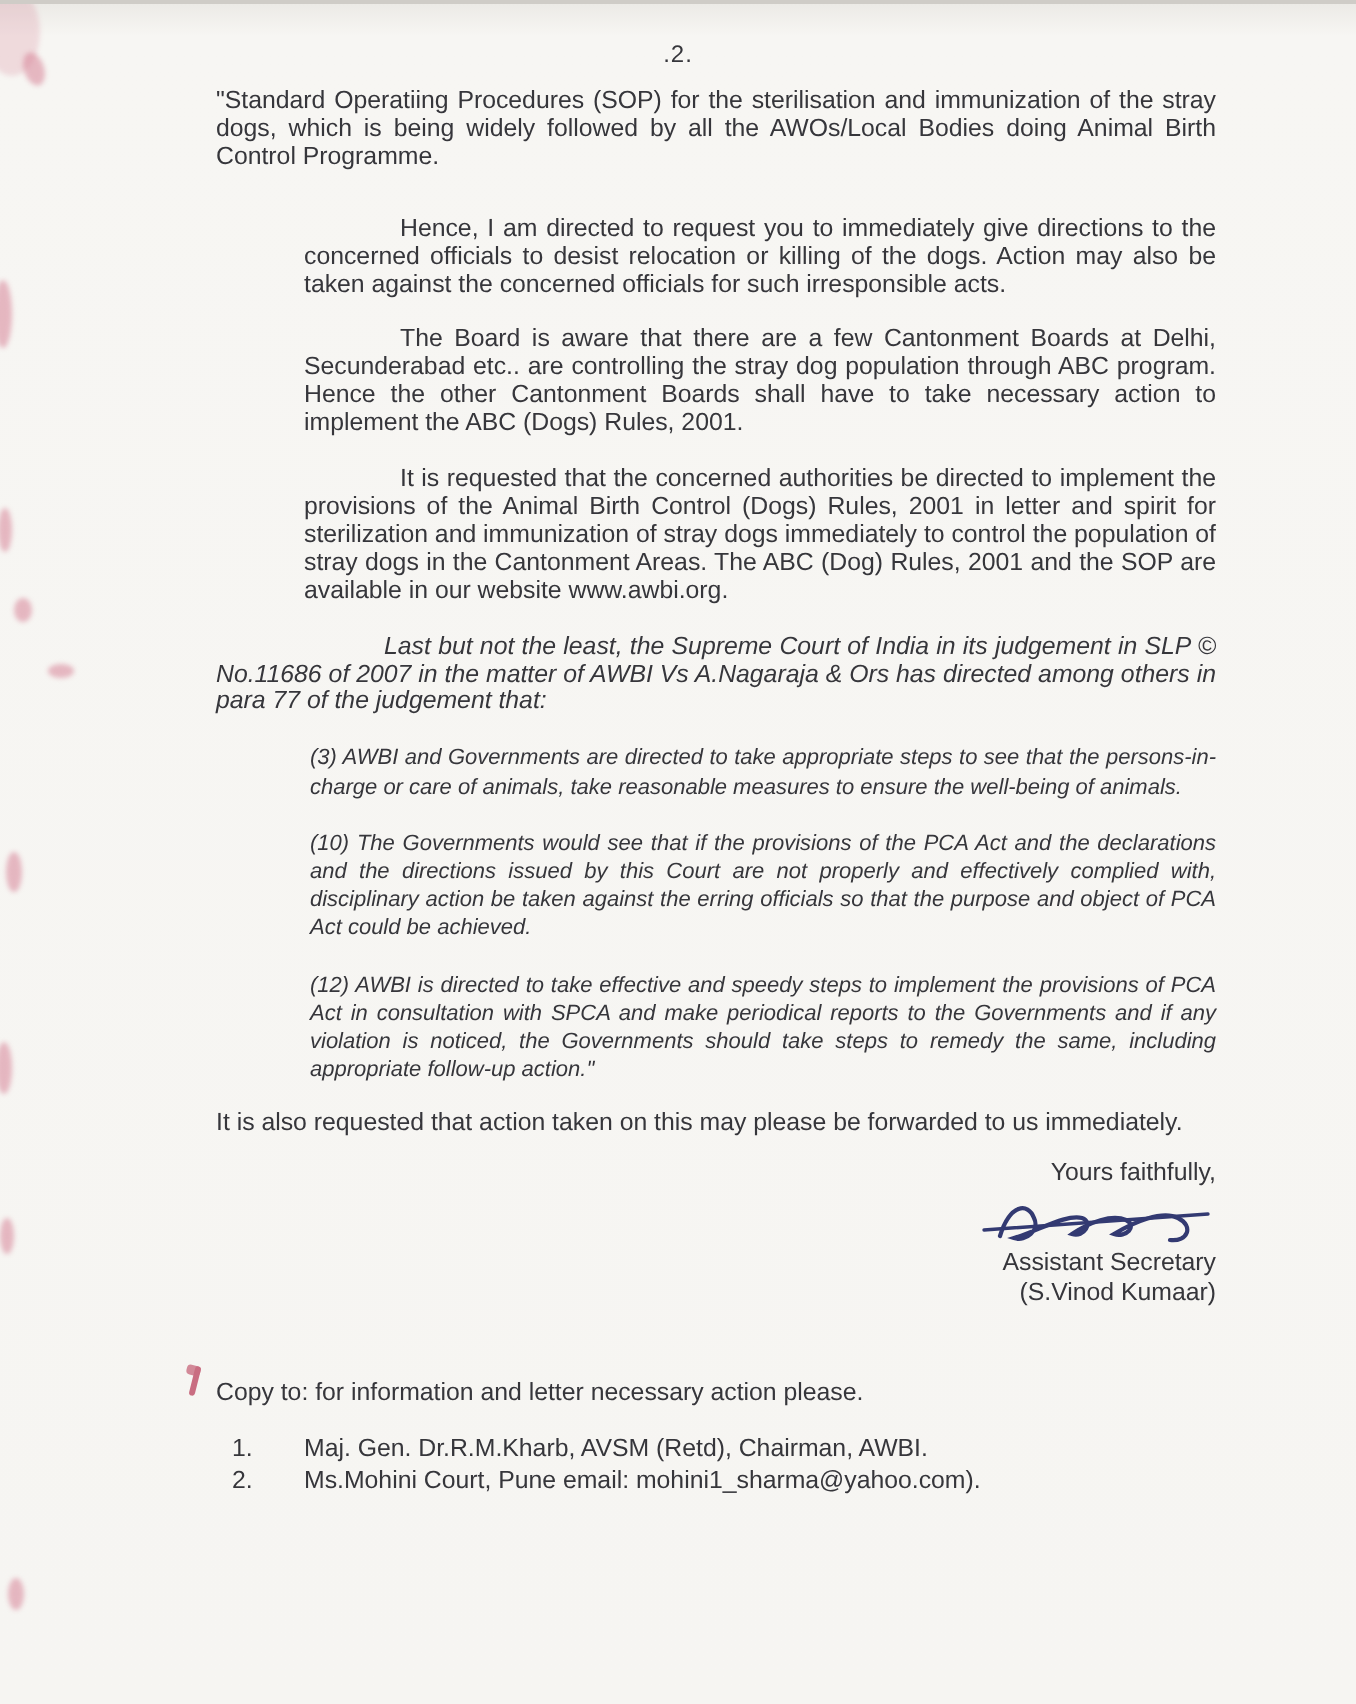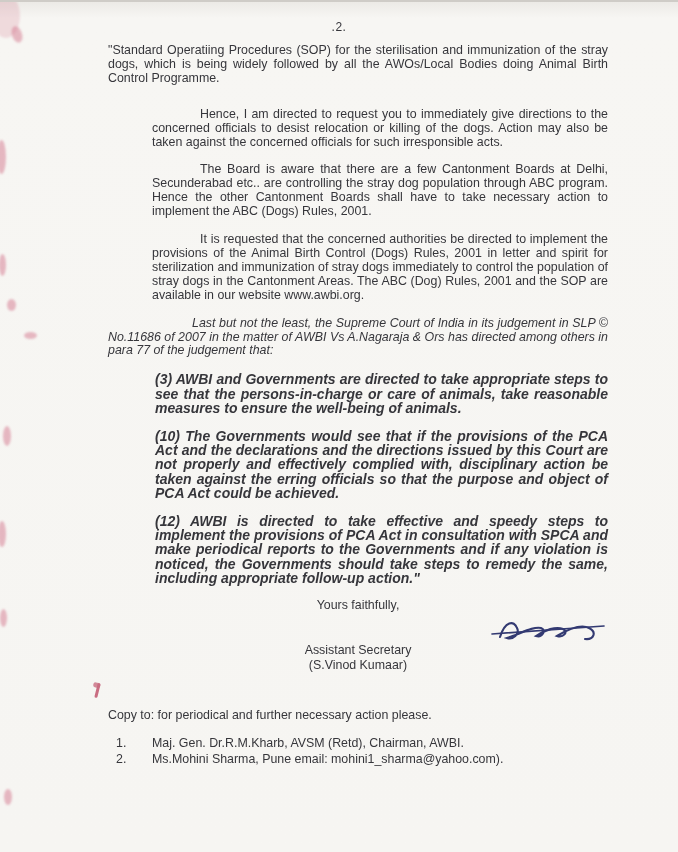--- a/index.html
+++ b/index.html
@@ -22,28 +22,27 @@
     position:absolute; left:108px; top:42px; width:500px;
     font-size:12.4px; line-height:13.9px;
   }
   .para { text-align:justify; margin:0 0 14px 0; }
   .para.first { margin-bottom:22px; }
   .indent { text-indent:48px;margin-left:44px; }
   .big-indent { text-indent:84px;font-style:italic; }
   .quote {
     font-style:italic;
     margin:0 0 14px 47px;
-    font-size:14px; line-height:14.2px;
+    font-size:11px; line-height:14.2px;
     text-align:justify;
-    font-weight:bold;
   }
   .quote.q4 { margin-bottom:13px; }
   .link { color:inherit; cursor:pointer; }
   .closing { margin:0 0 0 0; text-align:left; }
-  .sig-block { margin-top:10px; text-align:center; }
+  .sig-block { margin-top:10px; text-align:right; }
   .sig-line { line-height:15px; }
   .sig-scribble { display:block; margin:2px 0 -2px auto; }
   .copy-head { margin-top:36px; font-size:12.4px; }
   .copy-items { margin-top:13px; }
   .copy-item { display:flex; line-height:15.8px; }
   .copy-num { flex:none; width:44px; padding-left:8px; box-sizing:border-box; }
   
   .mark {
     position:absolute; background:#d4798f; border-radius:50%;
     opacity:.5; filter:blur(1.2px);
@@ -100,38 +99,39 @@
 
     <p class="para big-indent">Last but not the least, the Supreme Court of India in its judgement in SLP © No.11686 of 2007 in the matter of AWBI Vs A.Nagaraja &amp; Ors has directed among others in para 77 of the judgement that:</p>
 
     <p class="quote">(3) AWBI and Governments are directed to take appropriate steps to see that the persons-in-charge or care of animals, take reasonable measures to ensure the well-being of animals.</p>
 
 
     <p class="quote">(10) The Governments would see that if the provisions of the PCA Act and the declarations and the directions issued by this Court are not properly and effectively complied with, disciplinary action be taken against the erring officials so that the purpose and object of PCA Act could be achieved.</p>
 
     <p class="quote q4">(12) AWBI is directed to take effective and speedy steps to implement the provisions of PCA Act in consultation with SPCA and make periodical reports to the Governments and if any violation is noticed, the Governments should take steps to remedy the same, including appropriate follow-up action."</p>
 
+    <p class="para closing">It is also requested that action taken on this may please be forwarded to us immediately.</p>
 
     <div class="sig-block">
       <div class="sig-line">Yours faithfully,</div>
       <svg class="sig-scribble" width="118" height="30" viewBox="0 0 118 30">
         <path d="M10 22 C 15 6, 24 5, 27 13 C 30 19, 23 25, 17 23 C 30 19, 43 11, 51 13 C 57 15, 52 23, 46 21 C 55 15, 66 11, 73 14 C 79 17, 73 23, 67 21 C 77 15, 91 9, 99 13 C 107 17, 104 25, 95 24" stroke="#333a72" stroke-width="2.1" fill="none" stroke-linecap="round"></path>
         <path d="M2 19 L 114 11" stroke="#333a72" stroke-width="1.7" fill="none" stroke-linecap="round"></path>
       </svg>
       <div class="sig-line">Assistant Secretary</div>
       <div class="sig-line">(S.Vinod Kumaar)</div>
     </div>
 
-    <div class="copy-head">Copy to: for periodical and further necessary action please.</div>
+    <div class="copy-head">Copy to: for information and letter necessary action please.</div>
 
     <div class="copy-items">
       <div class="copy-item">
         <span class="copy-num">1.</span>
         <span class="copy-text">Maj. Gen. Dr.R.M.Kharb, AVSM (Retd), Chairman, AWBI.</span>
       </div>
       <div class="copy-item">
         <span class="copy-num">2.</span>
-        <span class="copy-text">Ms.Mohini Sharma, Pune email: mohini1_sharma@yahoo.com).</span>
+        <span class="copy-text">Ms.Mohini Court, Pune email: mohini1_sharma@yahoo.com).</span>
       </div>
     </div>
 
   </div>
 </div>
 
 </body></html>

